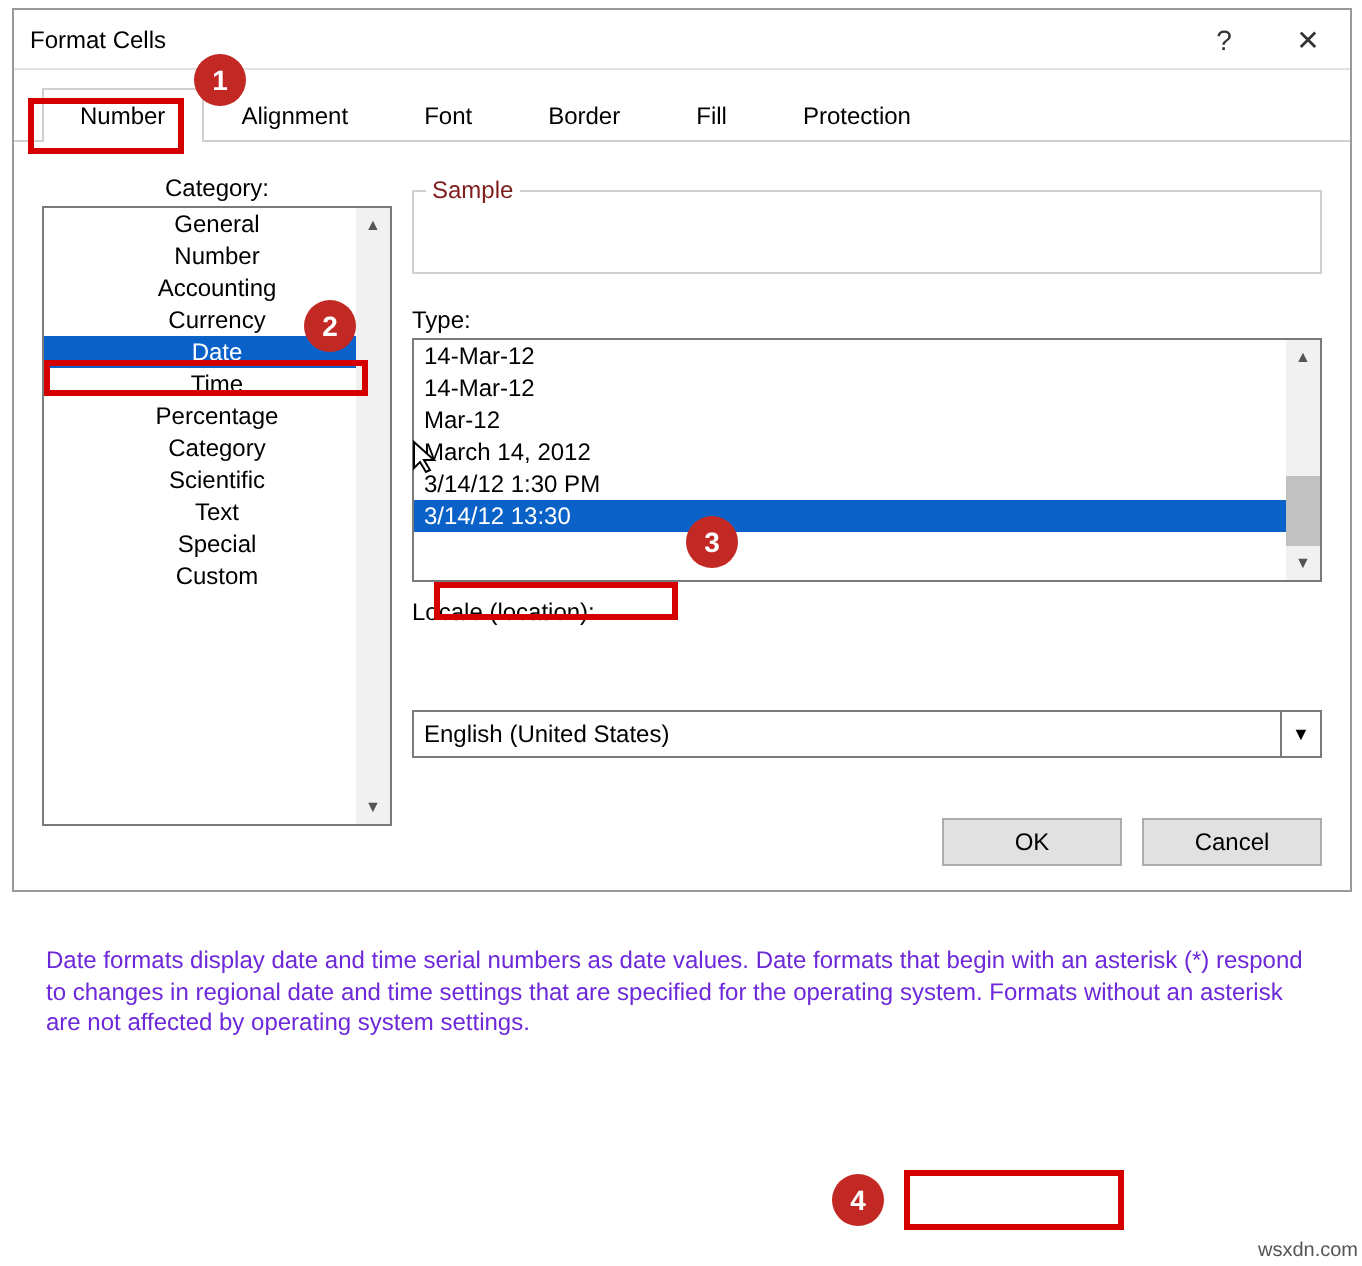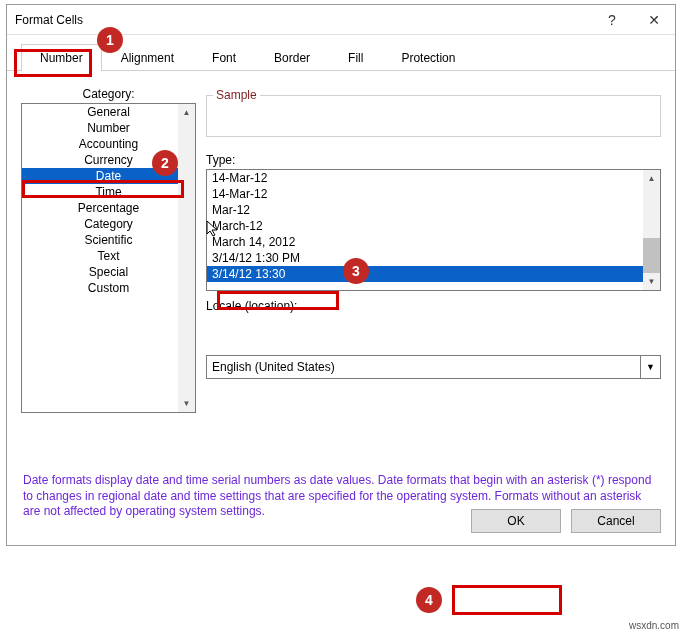--- a/index.html
+++ b/index.html
@@ -1,18 +1,18 @@
 <!DOCTYPE html>
 <html><head>
 <meta charset="utf-8">
 <style>
 * { box-sizing: border-box; margin: 0; padding: 0; font-family: "Segoe UI", Tahoma, sans-serif; font-size: 12px; }
 body { background: #fff; width: 681px; height: 633px; position: relative; }
 
-.dialog { position: absolute; left: 6px; top: 4px; width: 670px; height: 542px; border: 1px solid #9a9a9a; background: #fff; }
+.dialog { position: absolute; left: 6px; top: 4px; width: 670px; height: 442px; border: 1px solid #9a9a9a; background: #fff; }
 .titlebar { height: 30px; background: #fff; border-bottom: 1px solid #e1e1e1; display: flex; align-items: center; }
 .titlebar .t-title { padding-left: 8px; font-size: 12px; flex: 1; }
 .titlebar .t-btn { width: 42px; height: 30px; display: flex; align-items: center; justify-content: center; font-size: 14px; color: #333; }
 
 .tabs { display: flex; padding: 8px 14px 0 14px; gap: 0; border-bottom: 1px solid #d0d0d0; }
 .tab { padding: 6px 18px 6px 18px; border: 1px solid transparent; border-bottom: none; color: #000; cursor: pointer; position: relative; top: 1px; }
 .tab.active { border-color: #d0d0d0; background: #fff; }
 
 .body { padding: 16px 14px 0 14px; display: flex; flex-direction: column; height: calc(100% - 30px - 36px); }
 .main { display: flex; gap: 10px; flex: 0 0 auto; }
@@ -102,21 +102,20 @@
           <div class="sample-legend">Sample</div>
         </div>
 
         <div style="height:16px"></div>
         <div class="label">Type:</div>
         <div class="type-list">
           <div class="type-items">
             <div class="type-item">14-Mar-12</div>
             <div class="type-item">14-Mar-12</div>
             <div class="type-item">Mar-12</div>
-            <div class="type-item">March-12</div>
             <div class="type-item">March 14, 2012</div>
             <div class="type-item">3/14/12 1:30 PM</div>
             <div class="type-item selected">3/14/12 13:30</div>
           </div>
           <div class="scroll-eff">
             <div class="sb-btn">▲</div>
             <div style="flex:1;display:flex;flex-direction:column;justify-content:flex-end;">
               <div style="height:35px;background:#c1c1c1;"></div>
             </div>
             <div class="sb-btn">▼</div>

